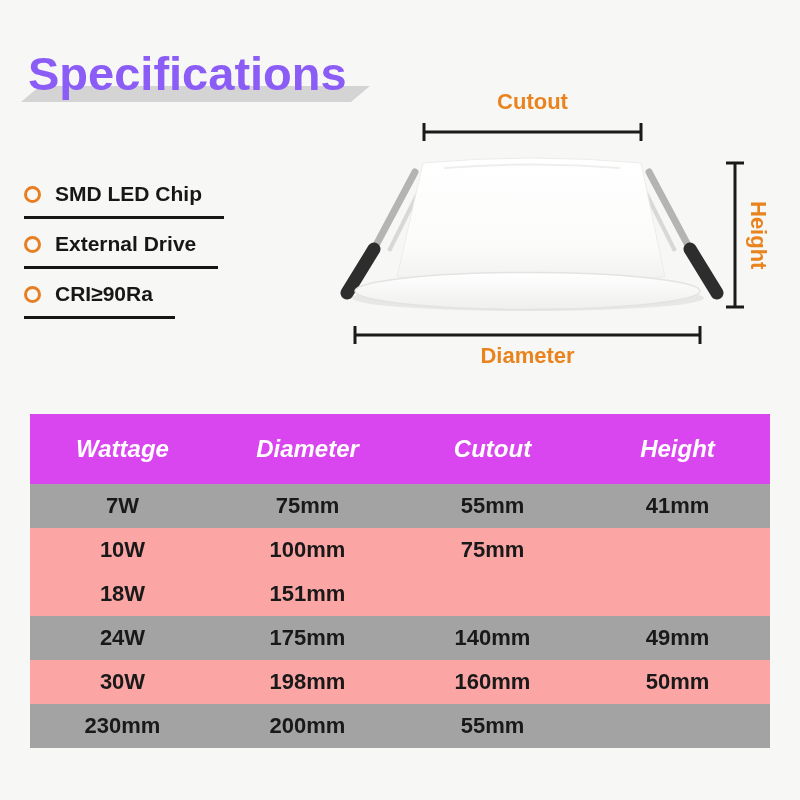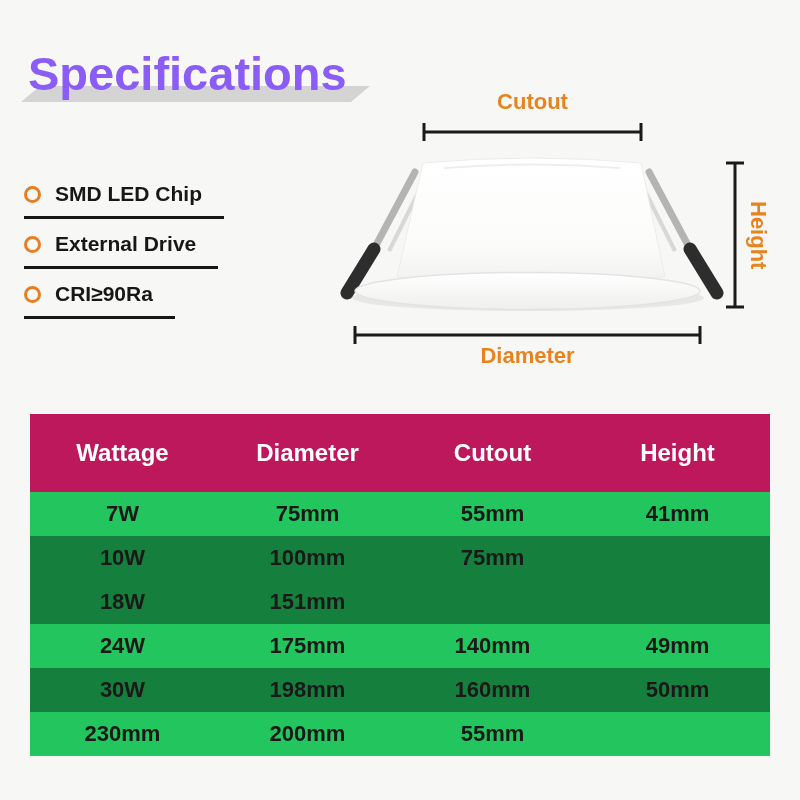--- a/index.html
+++ b/index.html
@@ -48,30 +48,30 @@
   .height-label{
     left:409px;top:78px;height:144px;width:30px;
     display:flex;align-items:center;justify-content:center;
     writing-mode:vertical-rl;
   }
 
   
   .spec-table{position:absolute;left:30px;top:414px;width:740px;}
   .thead{
     display:grid;grid-template-columns:repeat(4,1fr);
-    background:#be185d;height:78px;align-items:center;
+    background:#d946ef;height:70px;align-items:center;font-style:italic;
   }
   .th{
     text-align:center;color:#ffffff;font-weight:bold;font-size:24px;
   }
   .tr{
     display:grid;grid-template-columns:repeat(4,1fr);
-    height:44px;align-items:center;background:#22c55e;
-  }
-  .tr.alt{background:#15803d;}
+    height:44px;align-items:center;background:#a3a3a3;
+  }
+  .tr.alt{background:#fca5a5;}
   .td{text-align:center;font-weight:bold;font-size:22px;color:#191919;}
 </style>
 </head>
 <body>
 
 <div class="stage">
 
   <div class="title-shadow"></div>
   <div class="page-title">Specifications</div>
 

